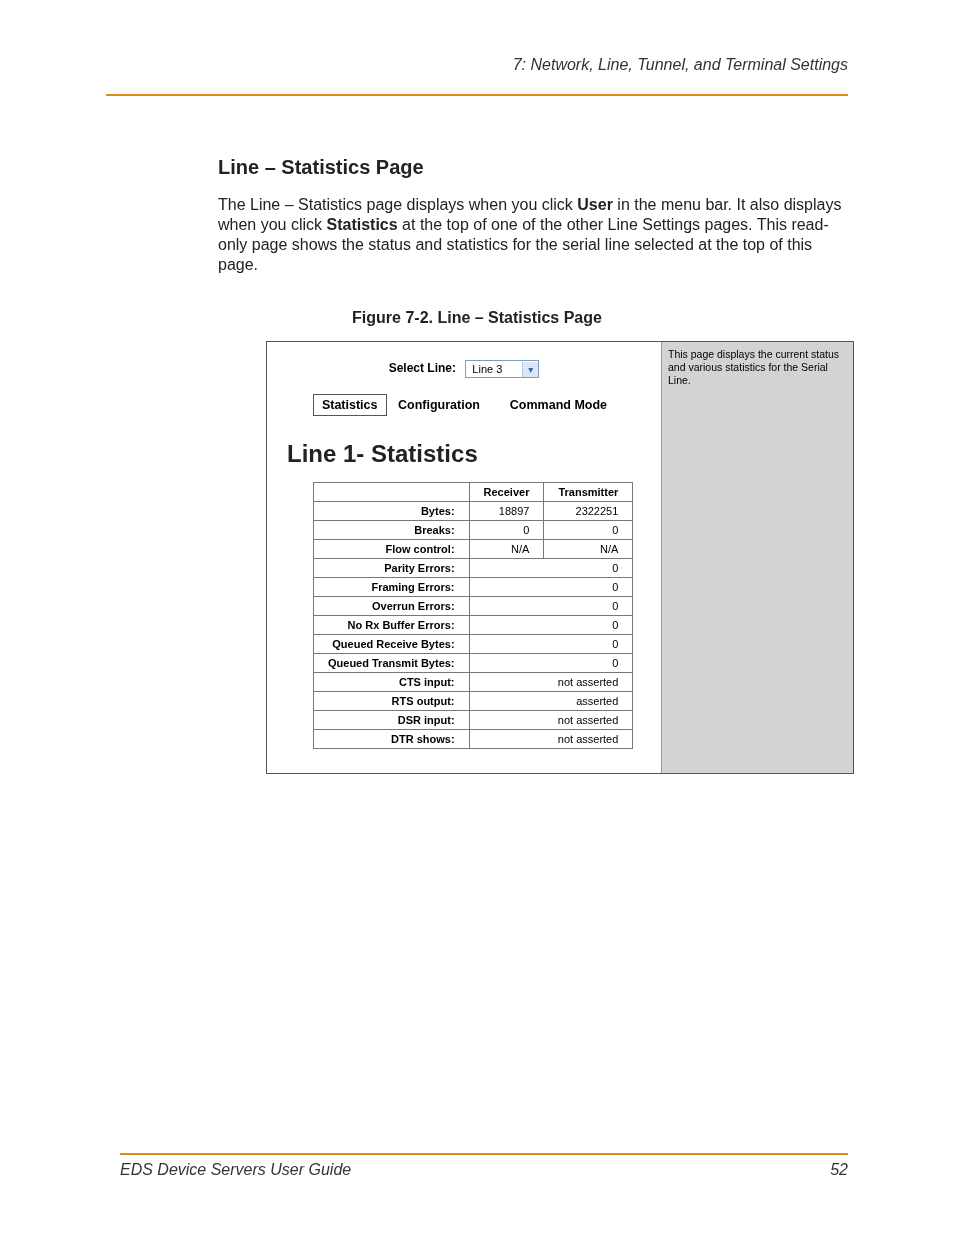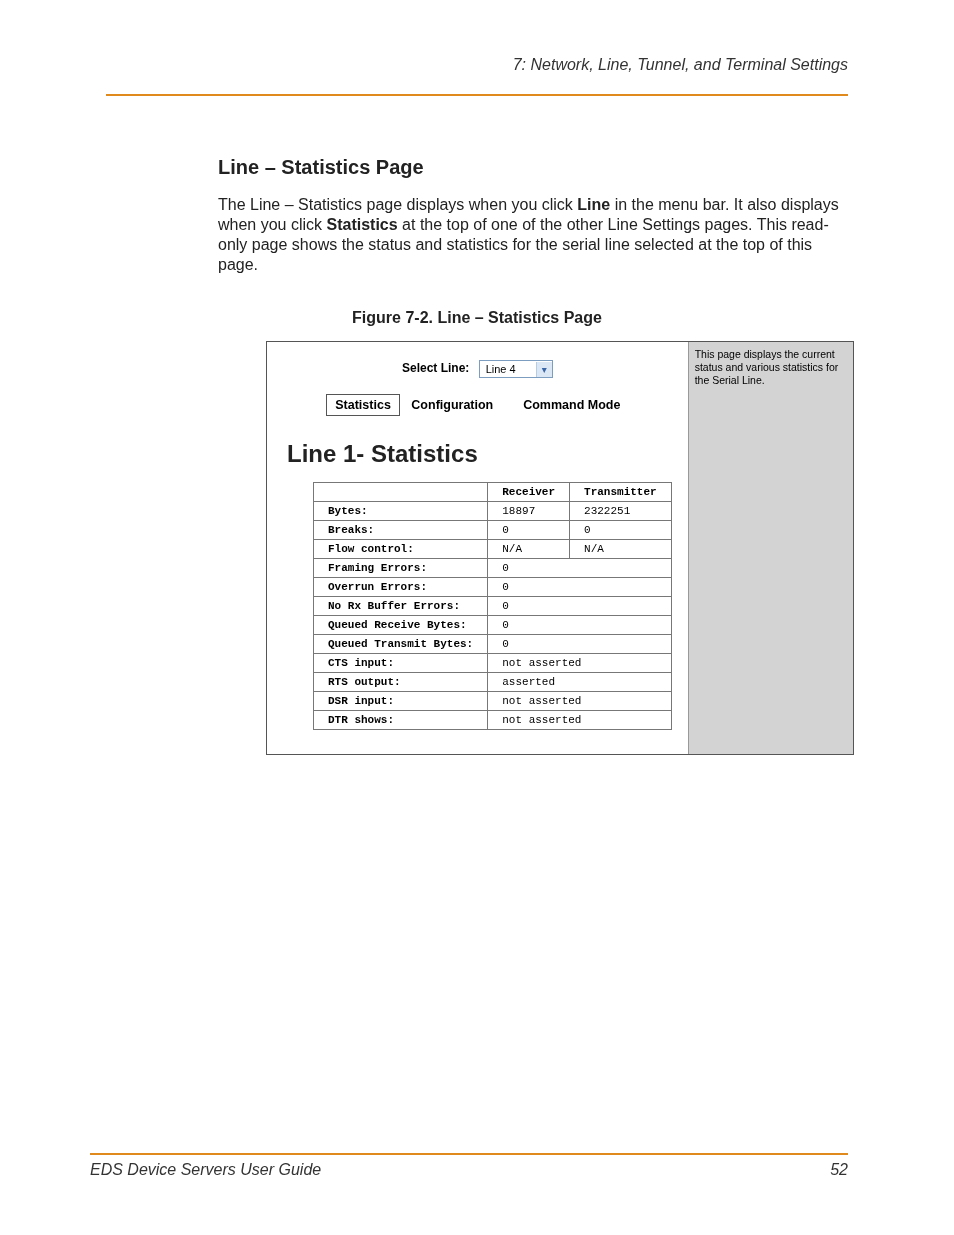--- a/index.html
+++ b/index.html
@@ -120,41 +120,40 @@
     margin-bottom: 14px;
   }
   .stats-table {
     border-collapse: collapse;
     margin-left: 30px;
     font-size: 11px;
   }
   .stats-table th, .stats-table td {
     border: 1px solid #777;
     padding: 3px 14px;
-    text-align: left;
+    text-align: right;
     white-space: nowrap;
-    font-family: Liberation Mono, monospace;
   }
   .stats-table th {
     font-weight: bold;
     background: #fff;
   }
   .stats-table .row-label {
     font-weight: bold;
   }
   .stats-table .blank-corner {
     border: 1px solid #777;
     background: #fff;
   }
   .stats-table td.val {
     min-width: 54px;
   }
   .footer {
     position: absolute;
-    left: 90px;
+    left: 120px;
     right: 106px;
     bottom: 56px;
     border-top: 2px solid #e08a1e;
     padding-top: 6px;
     display: flex;
     justify-content: space-between;
     font-style: italic;
     font-size: 16px;
     color: #333;
   }
@@ -164,31 +163,31 @@
 <body>
 
 <div class="page">
   <div class="header-line">
     <div class="header-text">7: Network, Line, Tunnel, and Terminal Settings</div>
   </div>
 
   <div class="section-title">Line – Statistics Page</div>
 
   <p class="body-text">
-    <span>The Line – Statistics page displays when you click </span><span class="bold">Line</span><span> in the menu bar. It also displays when you click </span><span class="bold">Statistics</span><span> at the top of one of the other Line Settings pages. This read-only page shows the status and statistics for the serial line selected at the top of this page.</span>
+    <span>The Line – Statistics page displays when you click </span><span class="bold">User</span><span> in the menu bar. It also displays when you click </span><span class="bold">Statistics</span><span> at the top of one of the other Line Settings pages. This read-only page shows the status and statistics for the serial line selected at the top of this page.</span>
   </p>
 
   <div class="figure-caption">Figure 7-2. Line – Statistics Page</div>
 
   <div class="figure-container">
     <div class="figure-main">
       <div class="select-line-row">
         <label>Select Line:</label>
         <span class="select-line">
-          <span class="sel-text">Line 4</span><span class="sel-arrow">▾</span>
+          <span class="sel-text">Line 3</span><span class="sel-arrow">▾</span>
         </span>
       </div>
 
       <div class="tabs-row">
         <span class="tab-link tab-selected">Statistics</span>
         <span class="tab-link">Configuration</span>
         &nbsp;&nbsp;
         <span class="tab-link">Command Mode</span>
       </div>
 
@@ -214,20 +213,24 @@
               <td class="val">0</td>
             </tr>
             <tr>
               <td class="row-label">Flow control:</td>
               <td class="val">N/A</td>
               <td class="val">N/A</td>
             </tr>
           </tbody>
         <tbody id="one-col-body">
             <tr>
+              <td class="row-label">Parity Errors:</td>
+              <td class="val" colspan="2">0</td>
+            </tr>
+            <tr>
               <td class="row-label">Framing Errors:</td>
               <td class="val" colspan="2">0</td>
             </tr>
             <tr>
               <td class="row-label">Overrun Errors:</td>
               <td class="val" colspan="2">0</td>
             </tr>
             <tr>
               <td class="row-label">No Rx Buffer Errors:</td>
               <td class="val" colspan="2">0</td>

